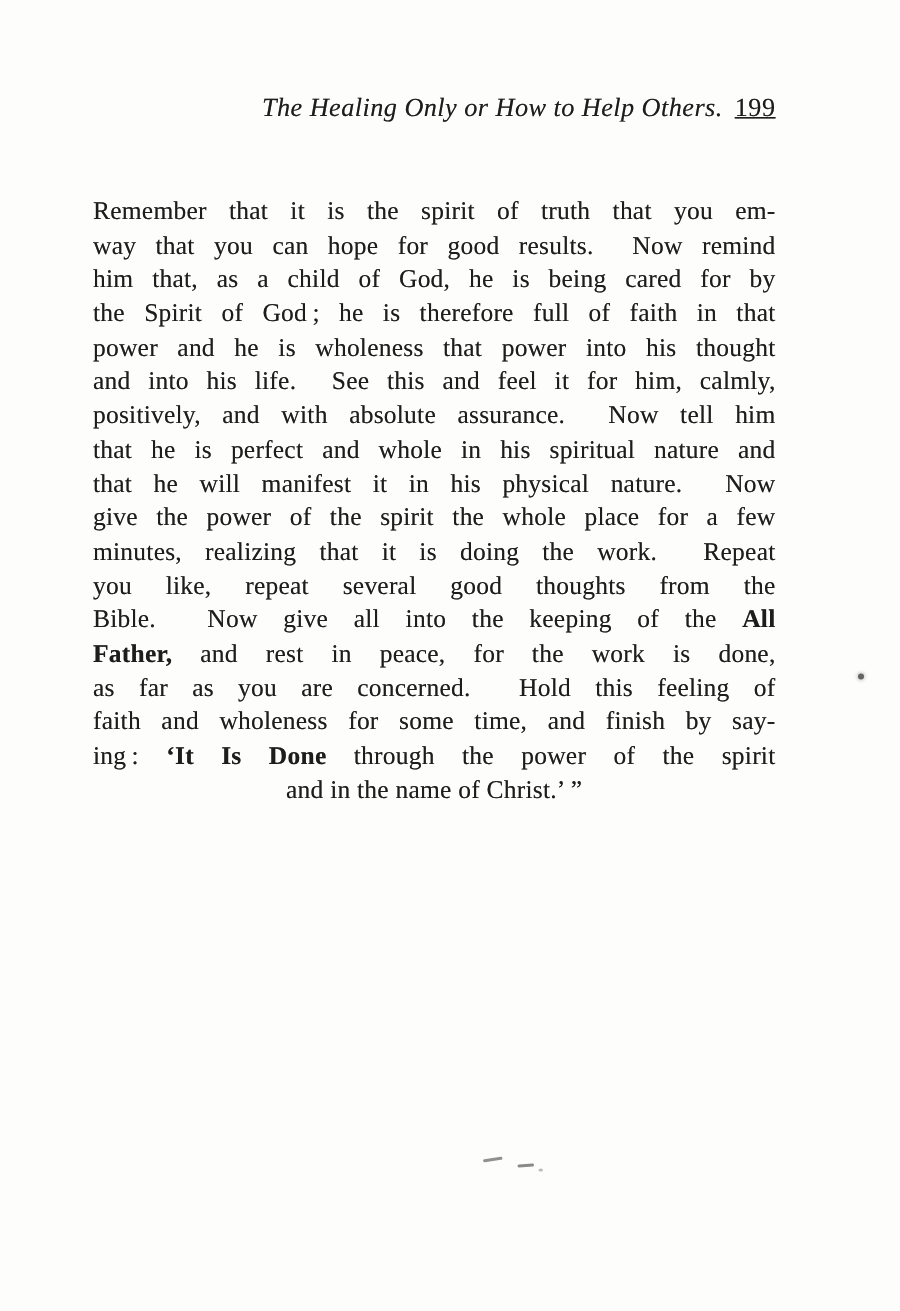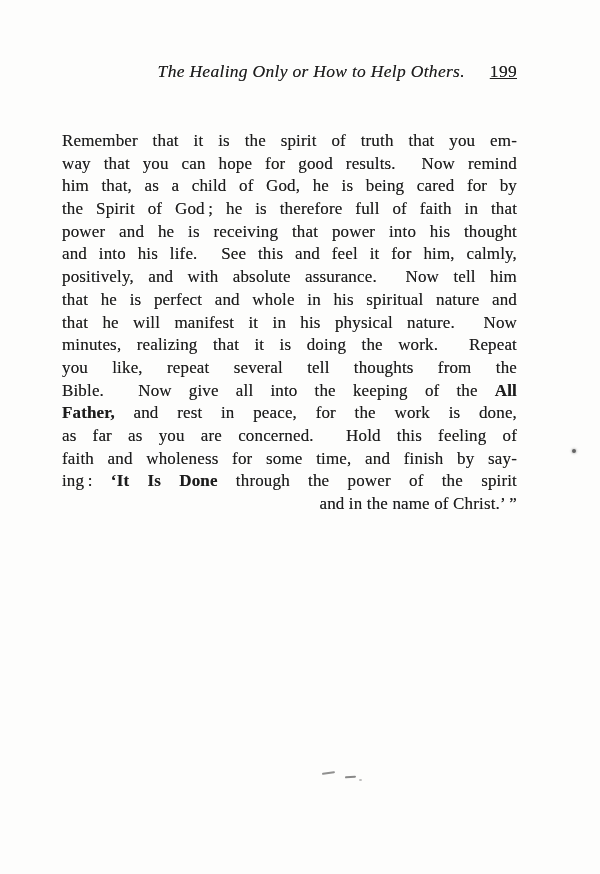--- a/index.html
+++ b/index.html
@@ -25,21 +25,21 @@
     font-size: 17.5px;
     letter-spacing: 0.3px;
     white-space: nowrap;
     text-shadow: 0 0 0.4px rgba(20,20,20,0.55);
   }
   .running-header .title {
     font-style: italic;
   }
   .running-header .folio {
     font-style: normal;
-    margin-left: 25px;
+    margin-left: 8px;
     text-decoration: underline;
   }
   .body-text {
     position: absolute;
     left: 62px;
     top: 99px;
     width: 455px;
     font-size: 17px;
     line-height: 22.7px;
     letter-spacing: 0.15px;
@@ -47,21 +47,21 @@
     margin-top: 31px;
   }
   .body-text .line {
     text-align: justify;
     text-align-last: justify;
     height: 22.7px;
     overflow: visible;
     white-space: normal;
   }
   .body-text .line.last {
-    text-align: right;
+    text-align: center;
     text-align-last: auto;
   }
   .body-text .bold {
     font-weight: bold;
   }
   
   .artifact {
     position: absolute;
     background: #6b6b6b;
   }
@@ -97,27 +97,28 @@
 
   <div class="running-header">
     <span class="title">The Healing Only or How to Help Others.</span><span class="folio">199</span>
   </div>
 
   <div class="body-text" id="body-text">
       <div class="line"><span>Remember that it is the spirit of truth that you em-</span></div>
       <div class="line"><span>way that you can hope for good results.&nbsp; Now remind</span></div>
       <div class="line"><span>him that, as a child of God, he is being cared for by</span></div>
       <div class="line"><span>the Spirit of God ; he is therefore full of faith in that</span></div>
-      <div class="line"><span>power and he is receiving that power into his thought</span></div>
+      <div class="line"><span>power and he is wholeness that power into his thought</span></div>
       <div class="line"><span>and into his life.&nbsp; See this and feel it for him, calmly,</span></div>
       <div class="line"><span>positively, and with absolute assurance.&nbsp; Now tell him</span></div>
       <div class="line"><span>that he is perfect and whole in his spiritual nature and</span></div>
       <div class="line"><span>that he will manifest it in his physical nature.&nbsp; Now</span></div>
+      <div class="line"><span>give the power of the spirit the whole place for a few</span></div>
       <div class="line"><span>minutes, realizing that it is doing the work.&nbsp; Repeat</span></div>
-      <div class="line"><span>you like, repeat several tell thoughts from the</span></div>
+      <div class="line"><span>you like, repeat several good thoughts from the</span></div>
       <div class="line"><span>Bible.&nbsp; Now give all into the keeping of the </span><span class="bold">All</span></div>
       <div class="line"><span class="bold">Father,</span><span> and rest in peace, for the work is done,</span></div>
       <div class="line"><span>as far as you are concerned.&nbsp; Hold this feeling of</span></div>
       <div class="line"><span>faith and wholeness for some time, and finish by say-</span></div>
       <div class="line"><span>ing : </span><span class="bold">‘It Is Done</span><span> through the power of the spirit</span></div>
       <div class="line last"><span>and in the name of Christ.’ ”</span></div>
     </div>
 
   <div class="artifact dash-1"></div>
   <div class="artifact dash-2"></div>

